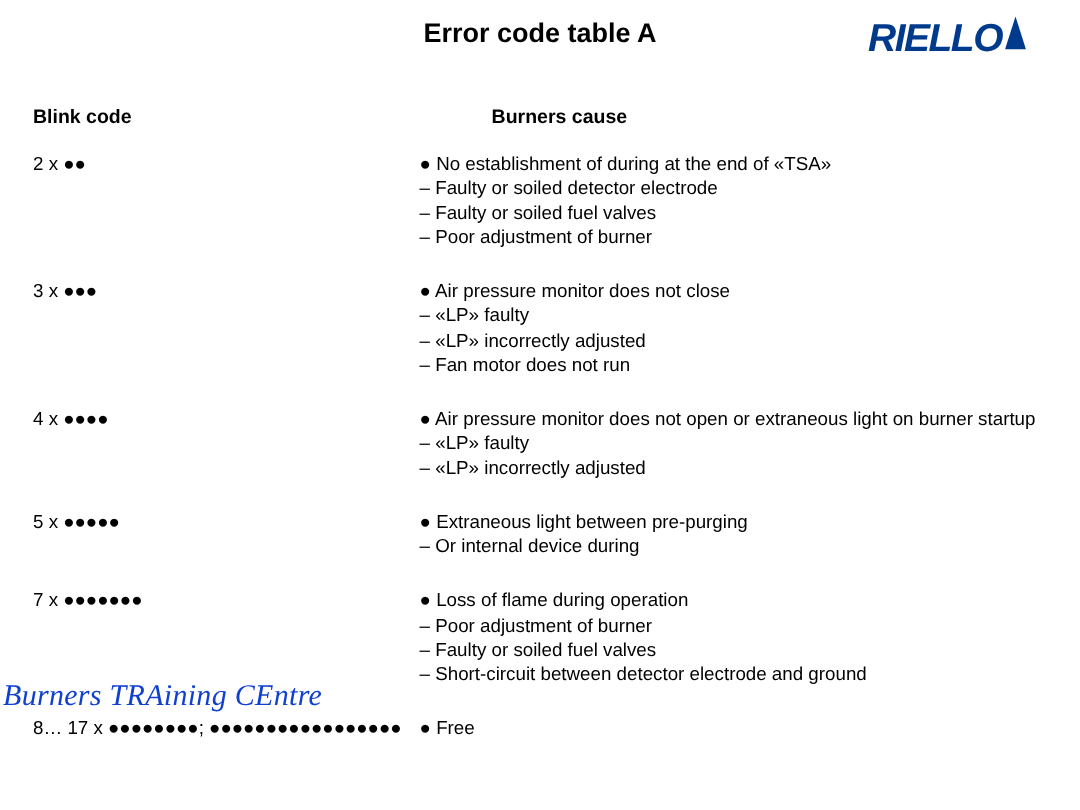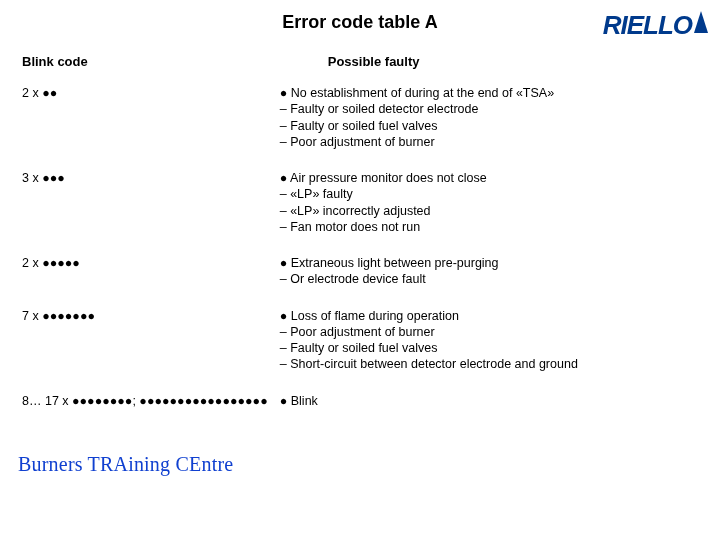--- a/index.html
+++ b/index.html
@@ -24,21 +24,21 @@
     top: 12px;
     left: 0;
     right: 0;
     text-align: center;
     font-size: 18px;
     font-weight: bold;
   }
   .logo {
     position: absolute;
     top: 10px;
-    right: 12px;
+    right: 36px;
     height: 30px;
     display: flex;
     align-items: center;
   }
   .logo-text {
     font-family: Arial, Helvetica, sans-serif;
     font-weight: 900;
     font-style: italic;
     font-size: 26px;
     color: #003a8c;
@@ -49,21 +49,21 @@
     height: 0;
     border-left: 7px solid transparent;
     border-right: 7px solid transparent;
     border-bottom: 22px solid #003a8c;
     border-radius: 50% 50% 0 0;
     margin-left: 2px;
     transform: translateY(-3px);
   }
   .content {
     position: absolute;
-    top: 52px;
+    top: 68px;
     left: 22px;
     right: 22px;
   }
   table {
     width: 100%;
     border-collapse: collapse;
   }
   th {
     text-align: left;
     font-size: 13px;
@@ -88,23 +88,24 @@
     display: block;
     padding-left: 12px;
   }
   .cause-sub {
     display: block;
     padding-left: 0px;
     margin-left: 12px;
   }
   .footer {
     position: absolute;
-    left: 18px;
+    left: 2px;
     bottom: 16px;
     font-family: "Times New Roman", Times, serif;
+    font-style: italic;
     font-size: 20px;
     color: #1040d0;
     letter-spacing: 0.2px;
   }
 </style>
 </head>
 <body>
 
 <div class="page">
   <div class="title">Error code table A</div>
@@ -112,21 +113,21 @@
   <div class="logo">
     <span class="logo-text">RIELLO</span>
     <span class="logo-flame"></span>
   </div>
 
   <div class="content">
     <table>
       <thead>
         <tr>
           <th>Blink code</th>
-          <th class="col-cause">Possible faulty</th>
+          <th class="col-cause">Burners cause</th>
         </tr>
       </thead>
       <tbody id="tbody">
           <tr>
             <td class="code">2 x ●●</td>
             <td>
               <span class="cause-main">● No establishment of during at the end of «TSA»</span>
               <span class="cause-sub">– Faulty or soiled detector electrode</span>
               <span class="cause-sub">– Faulty or soiled fuel valves</span>
               <span class="cause-sub">– Poor adjustment of burner</span>
@@ -135,39 +136,47 @@
           <tr>
             <td class="code">3 x ●●●</td>
             <td>
               <span class="cause-main">● Air pressure monitor does not close</span>
               <span class="cause-sub">– «LP» faulty</span>
               <span class="cause-sub">– «LP» incorrectly adjusted</span>
               <span class="cause-sub">– Fan motor does not run</span>
             </td>
           </tr>
           <tr>
-            <td class="code">2 x ●●●●●</td>
+            <td class="code">4 x ●●●●</td>
+            <td>
+              <span class="cause-main">● Air pressure monitor does not open or extraneous light on burner startup</span>
+              <span class="cause-sub">– «LP» faulty</span>
+              <span class="cause-sub">– «LP» incorrectly adjusted</span>
+            </td>
+          </tr>
+          <tr>
+            <td class="code">5 x ●●●●●</td>
             <td>
               <span class="cause-main">● Extraneous light between pre-purging</span>
-              <span class="cause-sub">– Or electrode device fault</span>
+              <span class="cause-sub">– Or internal device during</span>
             </td>
           </tr>
           <tr>
             <td class="code">7 x ●●●●●●●</td>
             <td>
               <span class="cause-main">● Loss of flame during operation</span>
               <span class="cause-sub">– Poor adjustment of burner</span>
               <span class="cause-sub">– Faulty or soiled fuel valves</span>
               <span class="cause-sub">– Short-circuit between detector electrode and ground</span>
             </td>
           </tr>
           <tr>
             <td class="code">8… 17 x ●●●●●●●●; ●●●●●●●●●●●●●●●●●</td>
             <td>
-              <span class="cause-main">● Blink</span>
+              <span class="cause-main">● Free</span>
             </td>
           </tr>
         </tbody>
     </table>
   </div>
 
   <div class="footer">Burners TRAining CEntre</div>
 </div>
 
 </body></html>

